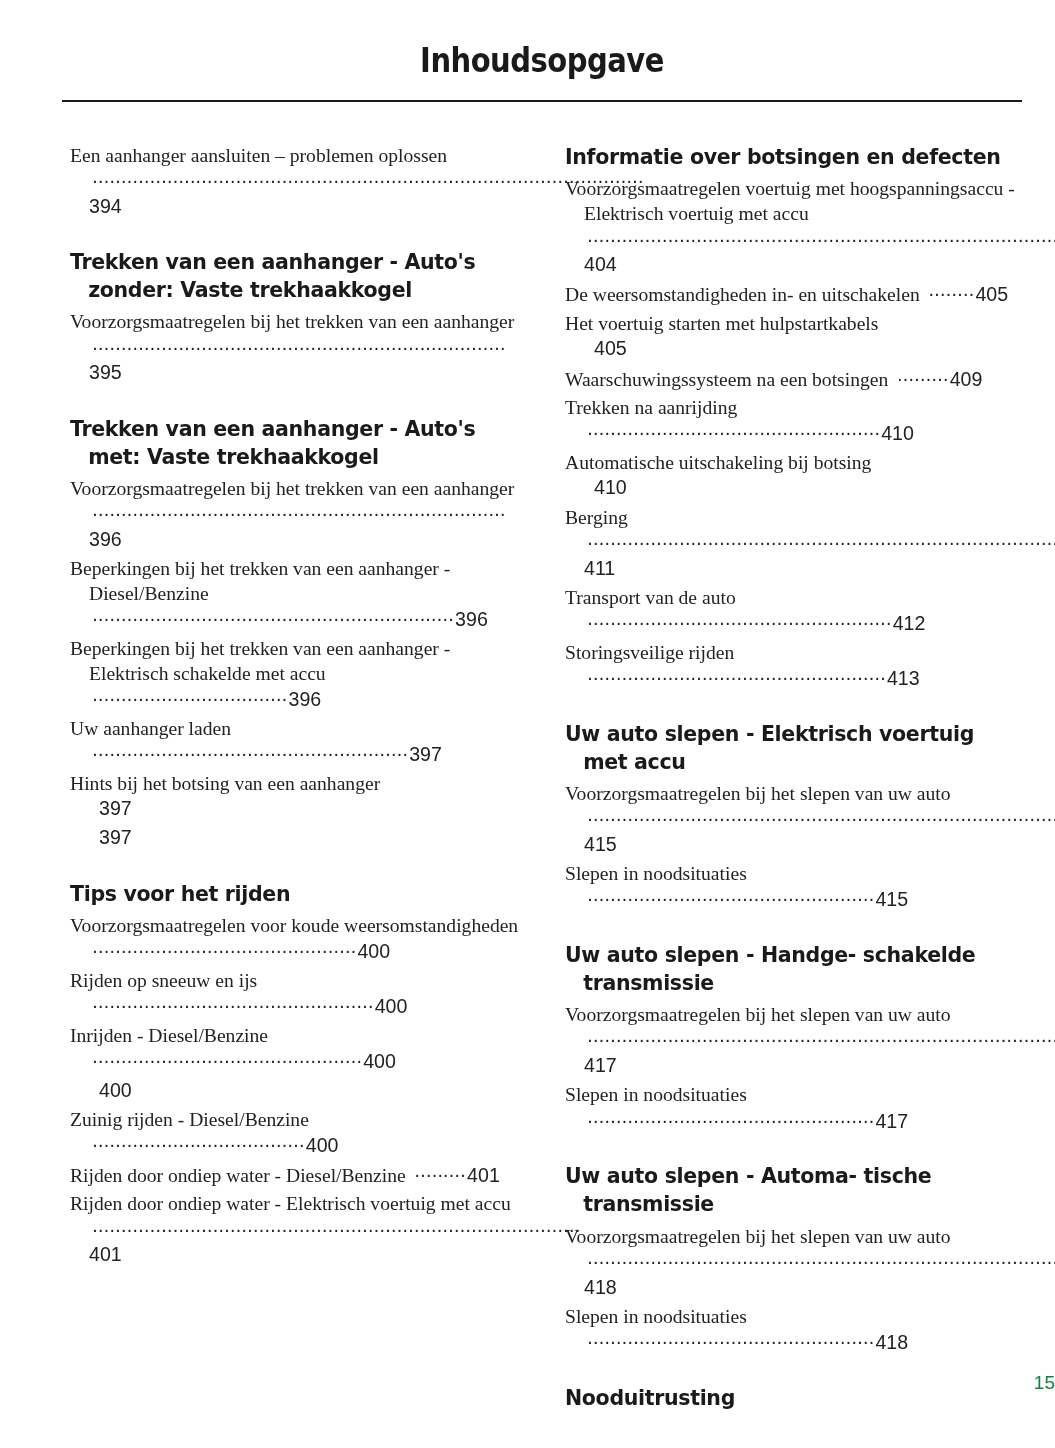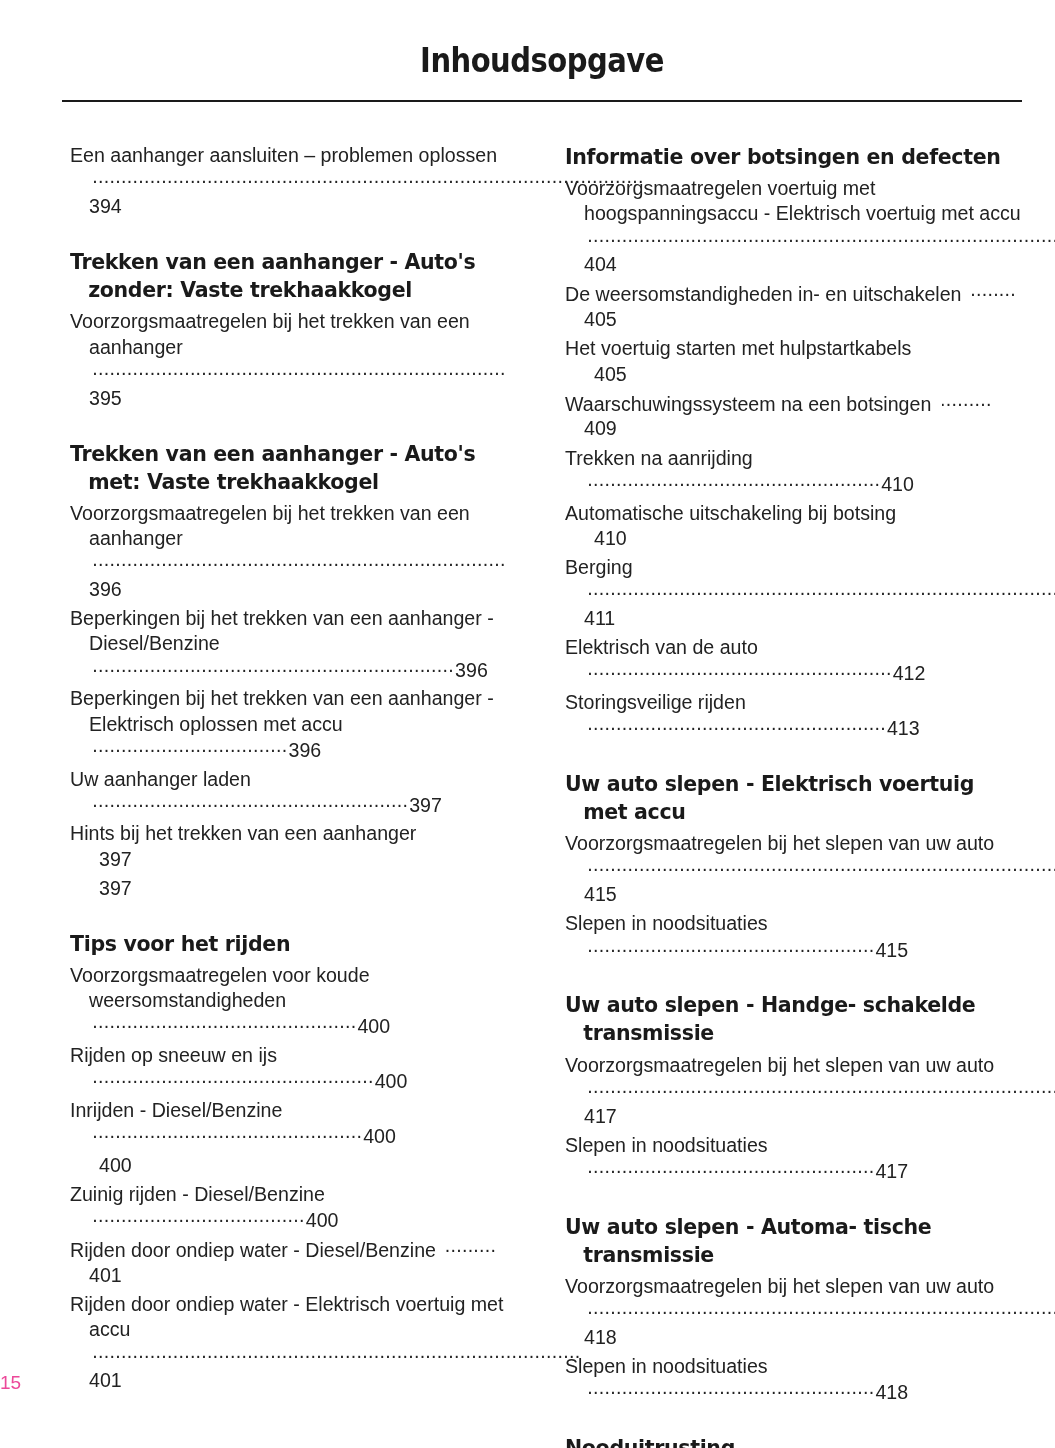--- a/index.html
+++ b/index.html
@@ -100,20 +100,21 @@
   .entry-inner {
     display: block;
   }
   .leader-row {
     display: flex;
     align-items: baseline;
     width: 100%;
   }
   .entry-text {
     white-space: normal;
+    font-family: Liberation Serif, serif;
   }
   .leader {
     flex: 1 1 auto;
     min-width: 4px;
     margin: 0 1px 0 5px;
     overflow: hidden;
     white-space: nowrap;
     font-size: 19.6px;
     line-height: 1;
     letter-spacing: 0.3px;
@@ -131,24 +132,24 @@
   .toc-entry.full .leader-row {
     padding-left: 19px;
   }
 
   
   .folio {
     position: absolute;
     left: 0;
     top: 1372px;
     width: 1055px;
-    text-align: left;
+    text-align: right;
     font-family: "Liberation Sans", sans-serif;
     font-size: 19px;
-    color: #ec4899;
+    color: #15803d;
   }
 </style>
 </head>
 <body>
 
 <div class="page">
 
   <div class="page-title">Inhoudsopgave</div>
 
   <div class="title-rule"></div>
@@ -172,31 +173,31 @@
             <span class="leader-row" style="display: block;"><span class="entry-text">Voorzorgsmaatregelen bij het trekken van een aanhanger</span> <span class="leader" style="display: inline-block; vertical-align: baseline; flex: 0 0 auto;">...........................................................................</span><span class="pageno">396</span></span>
           </span>
         </div>
         <div class="toc-entry">
           <span class="entry-inner">
             <span class="leader-row" style="display: block;"><span class="entry-text">Beperkingen bij het trekken van een aanhanger - Diesel/Benzine</span> <span class="leader" style="display: inline-block; vertical-align: baseline; flex: 0 0 auto;">..................................................................</span><span class="pageno">396</span></span>
           </span>
         </div>
         <div class="toc-entry">
           <span class="entry-inner">
-            <span class="leader-row" style="display: block;"><span class="entry-text">Beperkingen bij het trekken van een aanhanger - Elektrisch oplossen met accu</span> <span class="leader" style="display: inline-block; vertical-align: baseline; flex: 0 0 auto;">.....................................</span><span class="pageno">396</span></span>
+            <span class="leader-row" style="display: block;"><span class="entry-text">Beperkingen bij het trekken van een aanhanger - Elektrisch schakelde met accu</span> <span class="leader" style="display: inline-block; vertical-align: baseline; flex: 0 0 auto;">.....................................</span><span class="pageno">396</span></span>
           </span>
         </div>
         <div class="toc-entry">
           <span class="entry-inner">
             <span class="leader-row" style="display: block;"><span class="entry-text">Uw aanhanger laden</span> <span class="leader" style="display: inline-block; vertical-align: baseline; flex: 0 0 auto;">..........................................................</span><span class="pageno">397</span></span>
           </span>
         </div>
         <div class="toc-entry full">
           <span class="entry-inner">
-            <div class="entry-text">Hints bij het trekken van een aanhanger</div>
+            <div class="entry-text">Hints bij het botsing van een aanhanger</div>
             <div class="leader-row">
               <span class="leader" style="flex: 0 0 auto;">.</span>
               <span class="pageno">397</span>
             </div>
           </span>
         </div>
         <div class="toc-entry full">
           <span class="entry-inner">
             <div class="leader-row">
               <span class="leader" style="flex: 0 0 auto;">.</span>
@@ -289,21 +290,21 @@
             </div>
           </span>
         </div>
         <div class="toc-entry">
           <span class="entry-inner">
             <span class="leader-row" style="display: block;"><span class="entry-text">Berging</span> <span class="leader" style="display: inline-block; vertical-align: baseline; flex: 0 0 auto;">.......................................................................................</span><span class="pageno">411</span></span>
           </span>
         </div>
         <div class="toc-entry">
           <span class="entry-inner">
-            <span class="leader-row" style="display: block;"><span class="entry-text">Elektrisch van de auto</span> <span class="leader" style="display: inline-block; vertical-align: baseline; flex: 0 0 auto;">........................................................</span><span class="pageno">412</span></span>
+            <span class="leader-row" style="display: block;"><span class="entry-text">Transport van de auto</span> <span class="leader" style="display: inline-block; vertical-align: baseline; flex: 0 0 auto;">........................................................</span><span class="pageno">412</span></span>
           </span>
         </div>
         <div class="toc-entry">
           <span class="entry-inner">
             <span class="leader-row" style="display: block;"><span class="entry-text">Storingsveilige rijden</span> <span class="leader" style="display: inline-block; vertical-align: baseline; flex: 0 0 auto;">.......................................................</span><span class="pageno">413</span></span>
           </span>
         </div>
         <div class="toc-heading spaced">Uw auto slepen - Elektrisch voertuig met accu</div>
         <div class="toc-entry">
           <span class="entry-inner">

